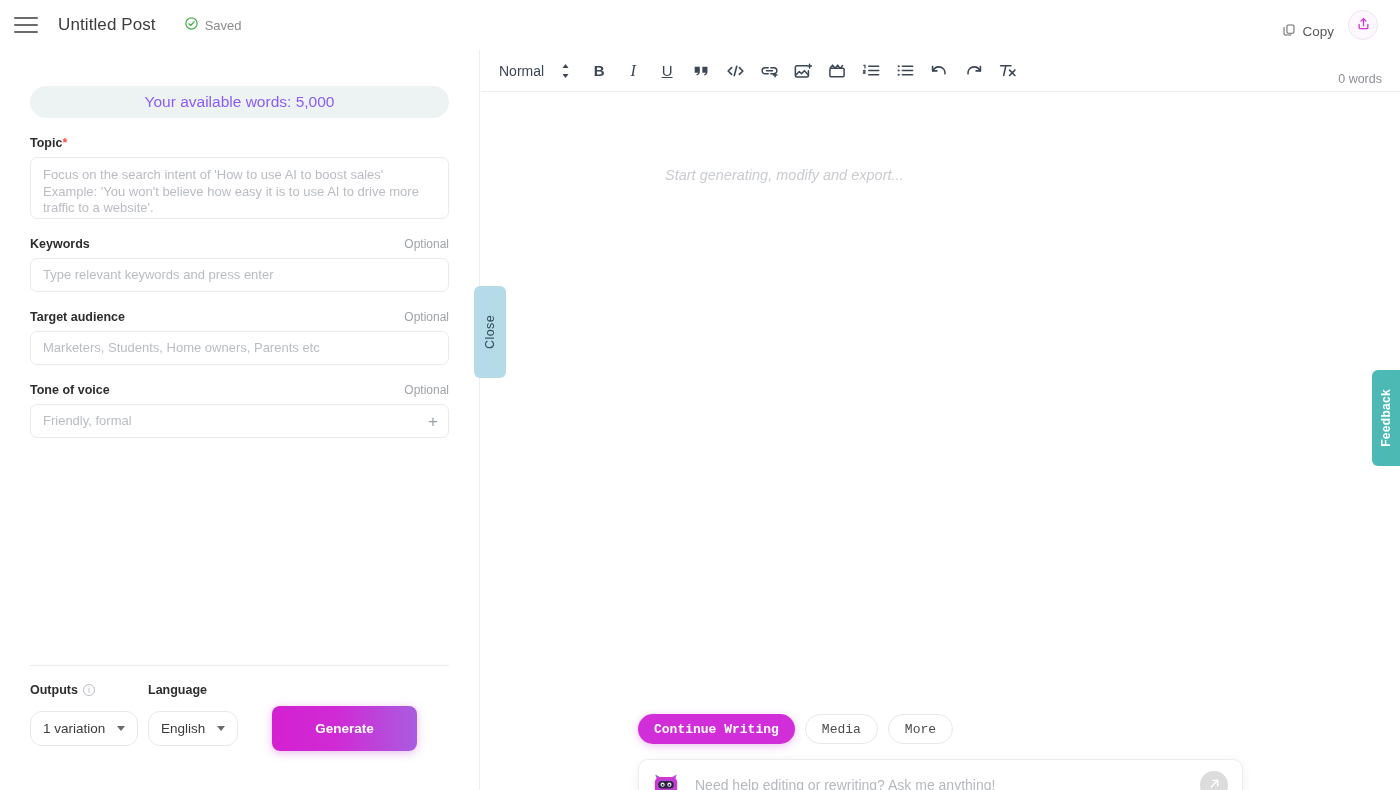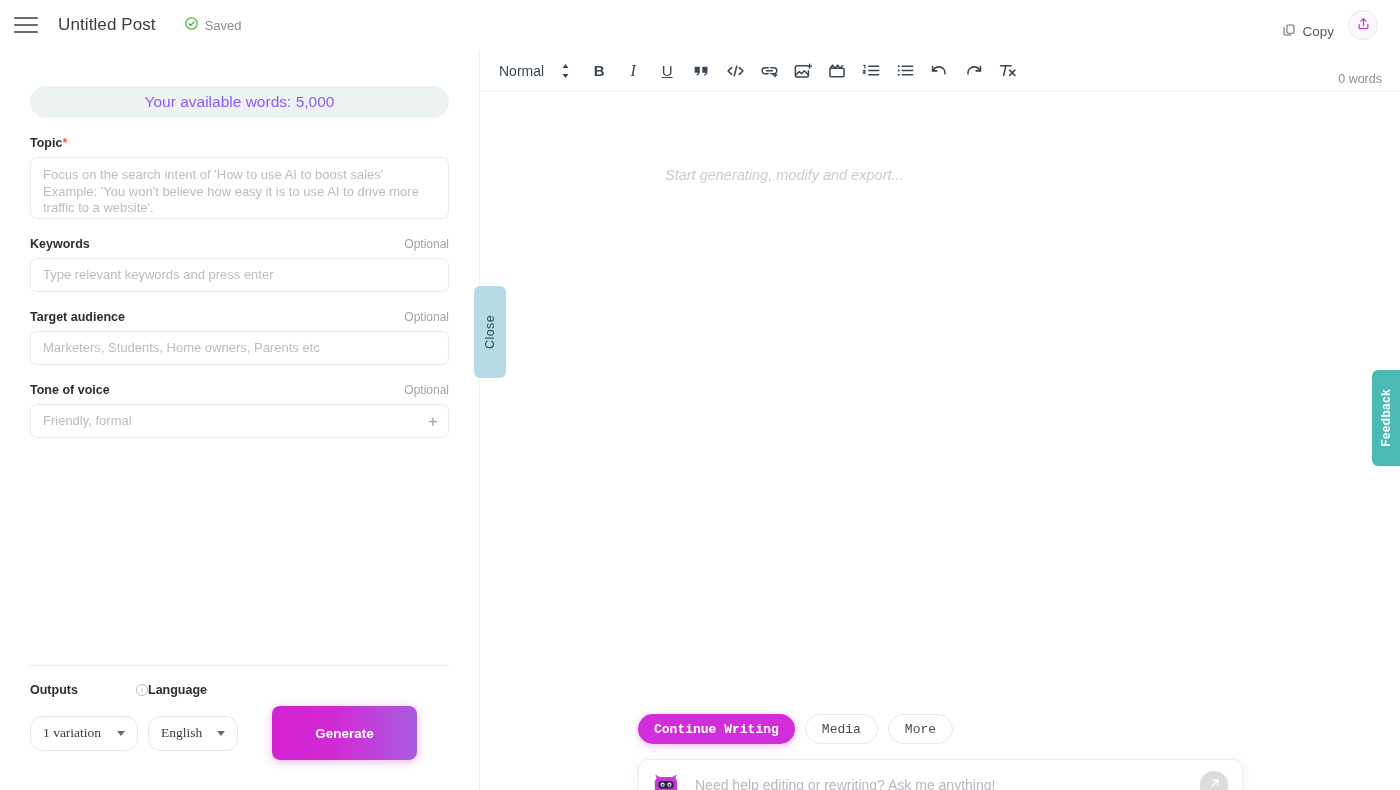--- a/index.html
+++ b/index.html
@@ -83,41 +83,41 @@
     height:1px; background:#ececec;
   }
   .bottom-controls {
     position:absolute; left:30px; top:633px; width:420px;
   }
   .control-labels { display:flex; align-items:center; }
   .ctl-label {
     font-size:12.5px; font-weight:bold; color:#2e2e2e;
     display:flex; align-items:center; gap:5px;
   }
-  .lbl-outputs { width:118px;justify-content:space-between; }
+  .lbl-outputs { width:118px; }
   .info-i {
     width:12px; height:12px; border-radius:50%; border:1px solid #b9bdc2;
     color:#b9bdc2; font-size:9px; line-height:10px; text-align:center;
     font-weight:normal; display:inline-block;
   }
   .control-row { display:flex; align-items:center; margin-top:9px; }
   .select-box {
     height:35px; border:1px solid #e6e8ea; border-radius:12px;
     display:flex; align-items:center; gap:8px; padding:0 12px;
-    font-size:13.5px; color:#3b3b3b; background:#fff; cursor:pointer;font-family:Liberation Serif, serif;
+    font-size:13.5px; color:#3b3b3b; background:#fff; cursor:pointer;
   }
   .sel-outputs { width:108px; margin-right:10px; }
   .sel-lang { width:90px; }
   .caret {
     width:0; height:0; border-left:4.5px solid transparent;
     border-right:4.5px solid transparent; border-top:5px solid #6b6b6b;
     margin-left:auto;
   }
   .generate-btn {
-    margin-left:34px; width:145px; height:54px; border-radius:8px;
+    margin-left:34px; width:145px; height:45px; border-radius:8px;
     background: linear-gradient(90deg,#d420d1 0%, #cf2bd4 45%, #a95ce0 100%);
     color:#fff; font-size:13.5px; font-weight:bold;
     display:flex; align-items:center; justify-content:center;
     cursor:pointer; box-shadow:0 2px 10px rgba(190,60,200,.35);
   }
 
   
   .editor-area {
     position:absolute; left:481px; top:50px; right:0; bottom:0; background:#fff;
   }

